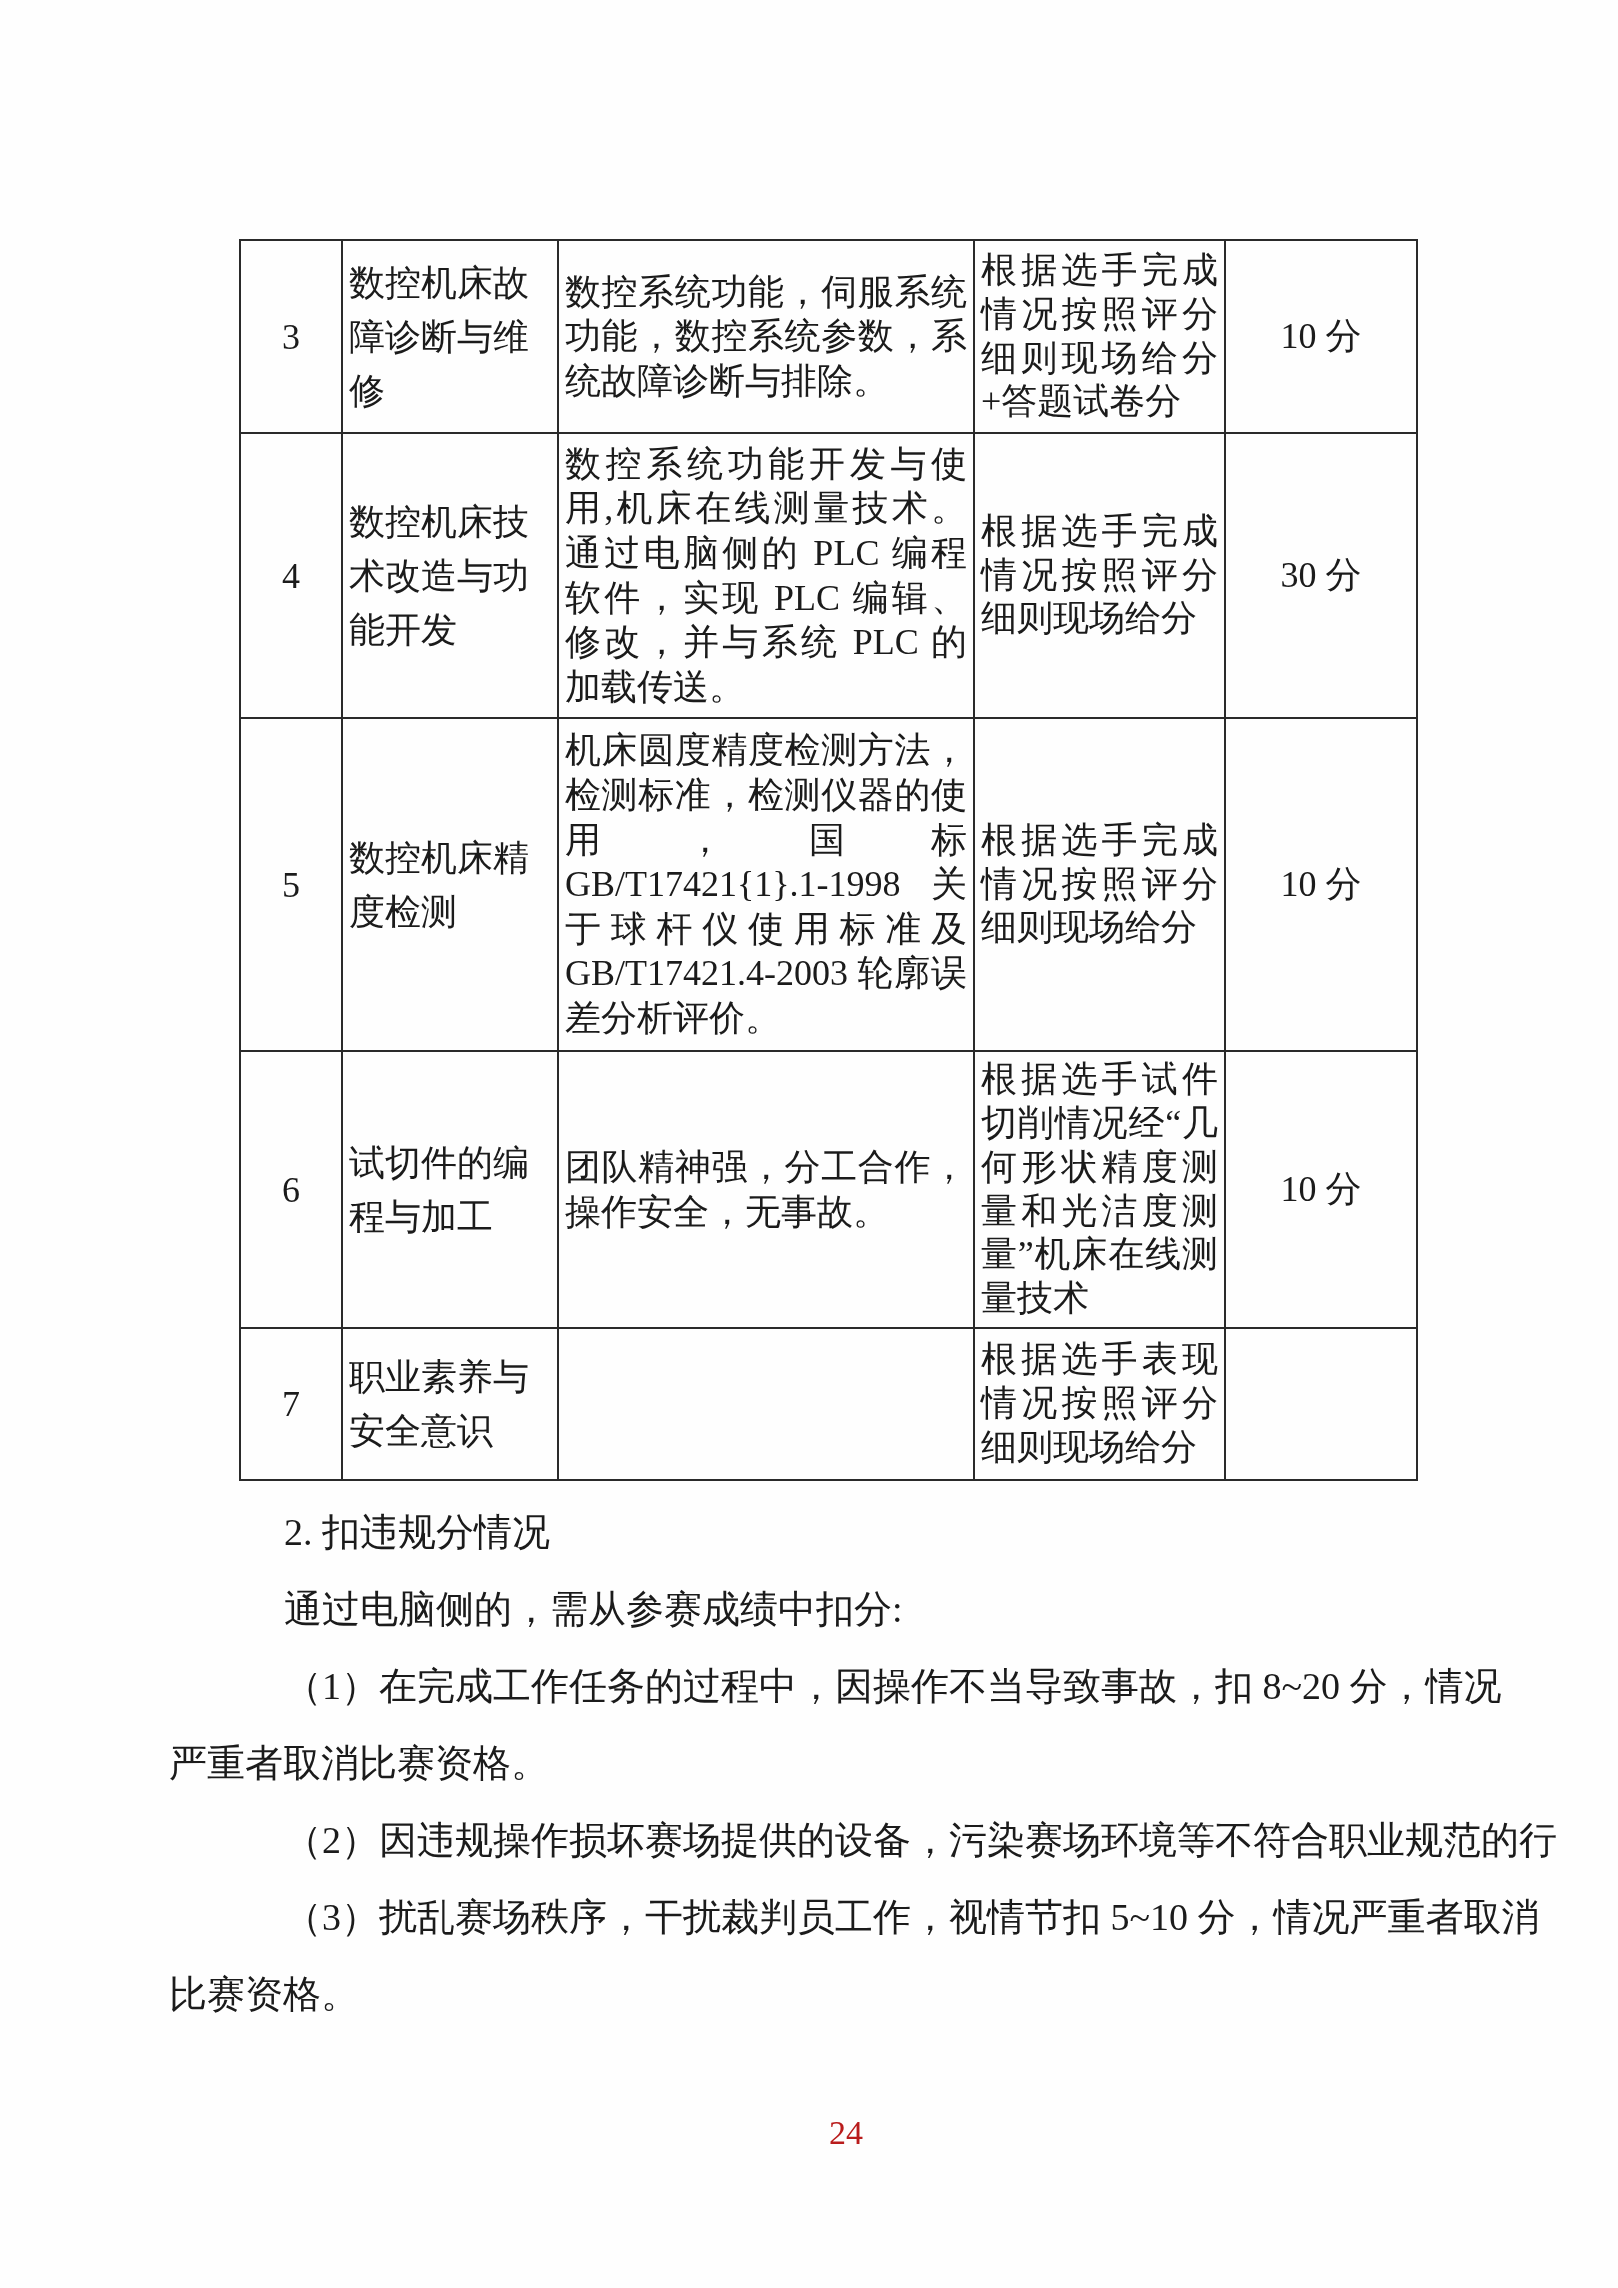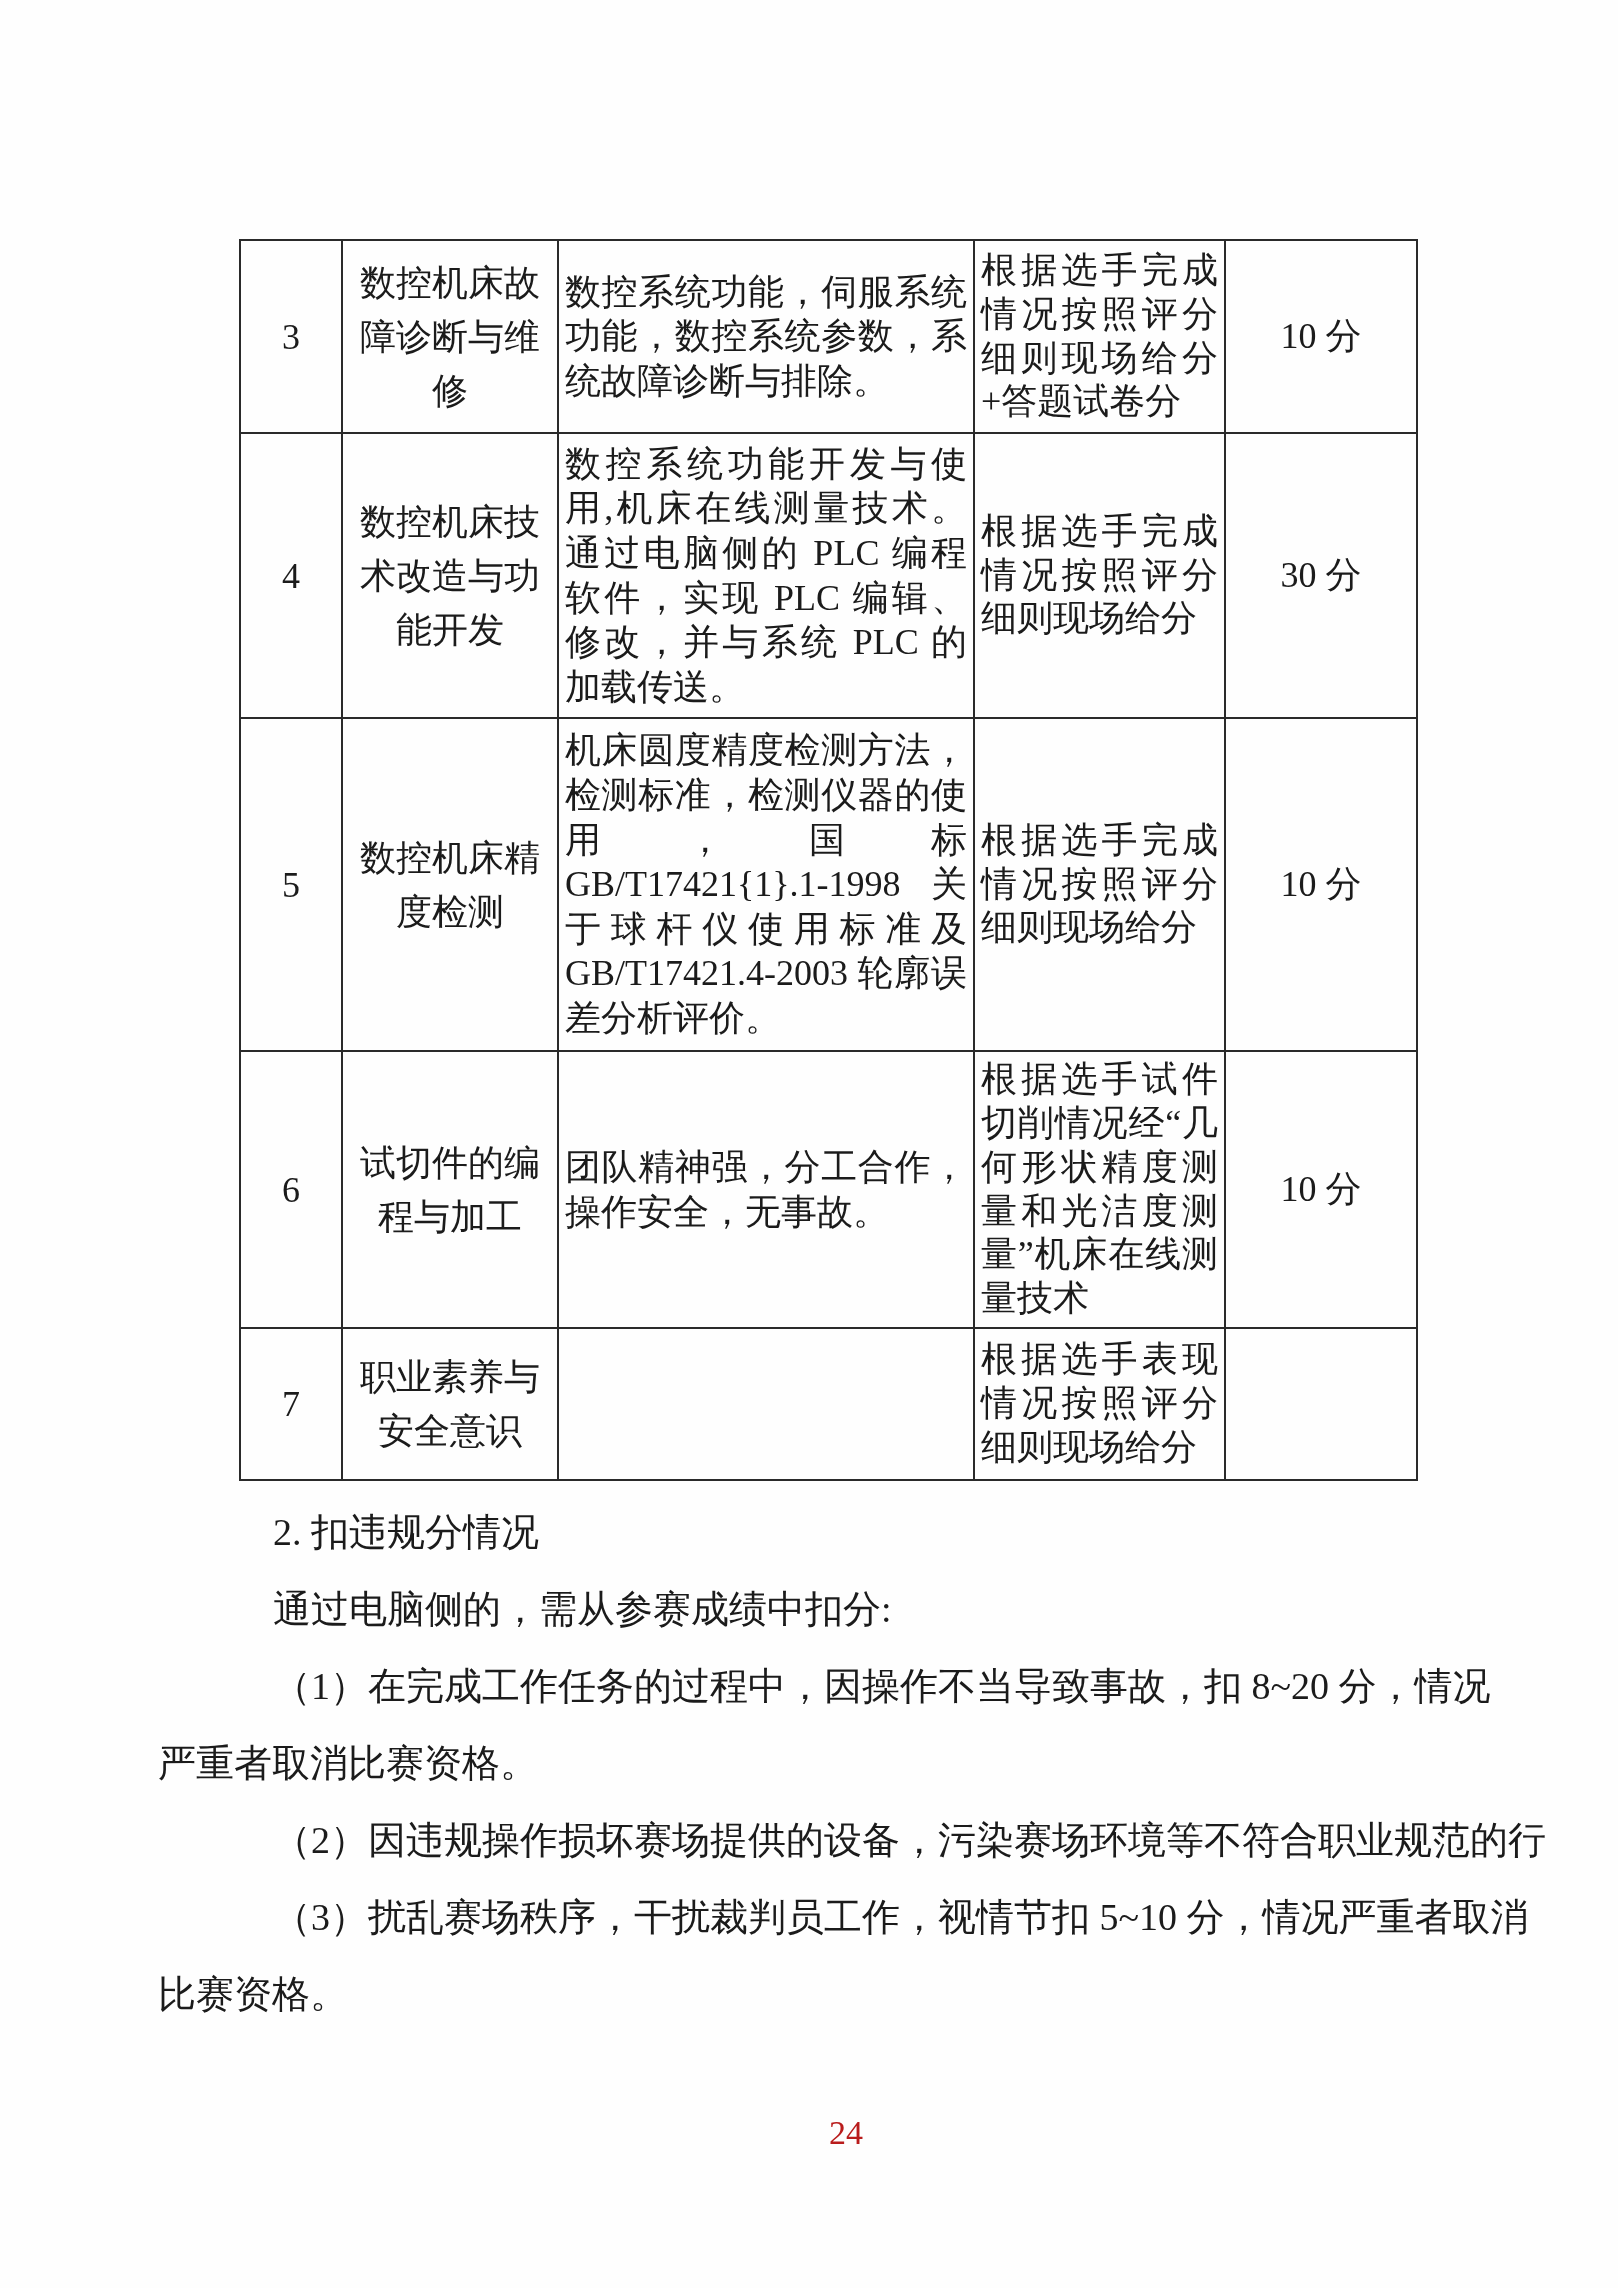--- a/index.html
+++ b/index.html
@@ -36,39 +36,39 @@
   col.c-name   { width: 216px; }
   col.c-desc   { width: 416px; }
   col.c-method { width: 251px; }
   col.c-score  { width: 192px; }
   tr.r3 { height: 193px; }
   tr.r4 { height: 285px; }
   tr.r5 { height: 333px; }
   tr.r6 { height: 277px; }
   tr.r7 { height: 152px; }
   td.num   { text-align: center; padding: 2px 3.9px; }
-  td.name  { text-align: center; line-height: 1.5; padding: 2px 5.9px; }
+  td.name  { text-align: left; line-height: 1.5; padding: 2px 5.9px; }
   td.desc  {
     text-align: justify;
     line-height: 1.24;
     padding: 2px 5.9px;
     word-break: normal;
     margin-top: 23px;
   }
   td.method {
     text-align: justify;
     line-height: 1.22;
     padding: 2px 5.9px;
   }
   td.score { text-align: center; padding: 2px 3.9px; }
 
   
   .body-text {
     position: absolute;
-    left: 158px; top: 1494px;
+    left: 169px; top: 1494px;
     width: 1325px;
     font-size: 38px;
     color: #1b1b1b;
   }
   .body-text .line {
     margin: 0;
     height: 77px;
     line-height: 77px;
     white-space: nowrap;
   }

